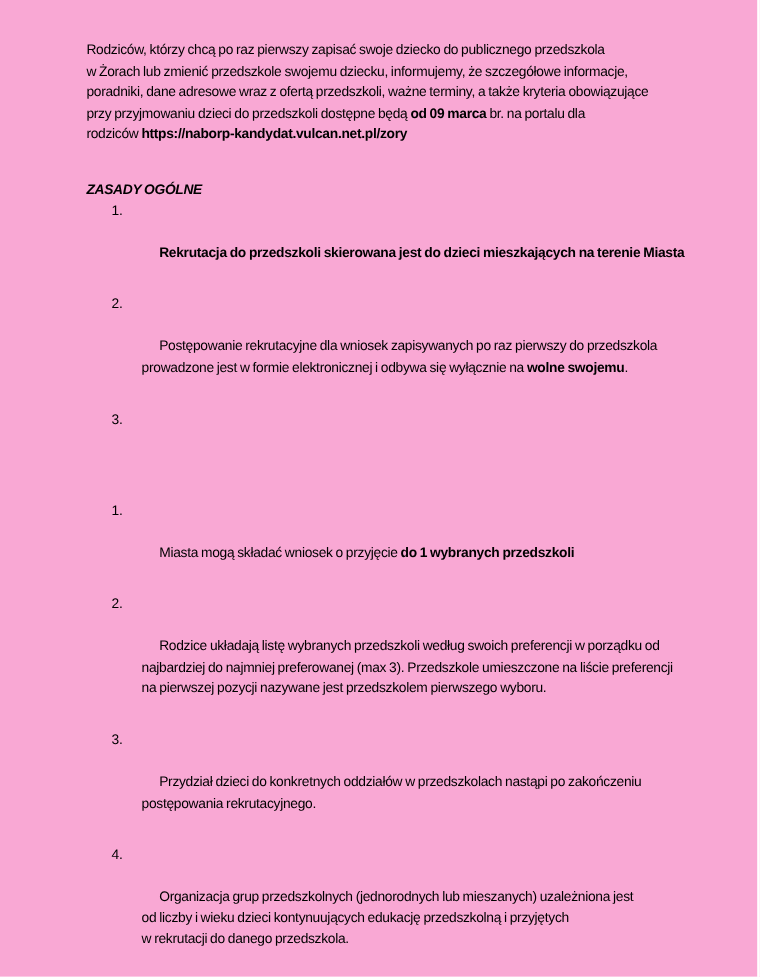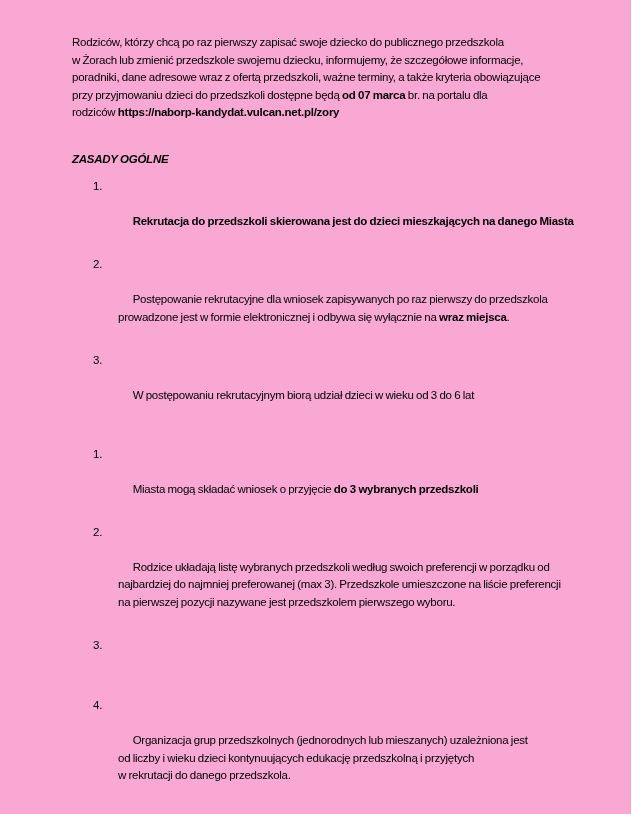--- a/index.html
+++ b/index.html
@@ -23,67 +23,68 @@
   .list { list-style: none; margin: 0; padding: 0; }
   .list li {
     position: relative;
     padding-left: 46px;
     margin: 0 0 8px 0;
     white-space: pre-wrap;
   }
   .list li:last-child { margin-bottom: 0; }
   .marker { position: absolute; left: 21px; top: 0; }
   .b { font-weight: 700; }
-  .mb10 { margin-bottom: 10px; }
+  .mb10 { }
   .mb24 { margin-bottom: 24px; }
   .mb29 { margin-bottom: 29px; }
   .mb72 { margin-bottom: 72px; }
 </style>
 </head>
 <body>
 
 <div class="page">
 
   <p class="para mb29"><span>Rodziców, którzy chcą po raz pierwszy zapisać swoje dziecko do publicznego przedszkola
 w Żorach lub zmienić przedszkole swojemu dziecku, informujemy, że szczegółowe informacje,
 poradniki, dane adresowe wraz z ofertą przedszkoli, ważne terminy, a także kryteria obowiązujące
-przy przyjmowaniu dzieci do przedszkoli dostępne będą </span><span class="b">od 07 marca</span><span> br. na portalu dla
+przy przyjmowaniu dzieci do przedszkoli dostępne będą </span><span class="b">od 09 marca</span><span> br. na portalu dla
 rodziców </span><span class="b">https://naborp-kandydat.vulcan.net.pl/zory</span></p>
 
   <h2 class="h mb10">ZASADY OGÓLNE</h2>
 
   <ol class="list mb24">
     <li>
       <span class="marker">1.</span>
-      <span><span class="b">Rekrutacja do przedszkoli skierowana jest do dzieci mieszkających na danego Miasta</span></span>
+      <span><span class="b">Rekrutacja do przedszkoli skierowana jest do dzieci mieszkających na terenie Miasta</span></span>
     </li>
     <li>
       <span class="marker">2.</span>
       <span><span>Postępowanie rekrutacyjne dla wniosek zapisywanych po raz pierwszy do przedszkola
-prowadzone jest w formie elektronicznej i odbywa się wyłącznie na </span><span class="b">wraz miejsca</span><span>.</span></span>
+prowadzone jest w formie elektronicznej i odbywa się wyłącznie na </span><span class="b">wolne swojemu</span><span>.</span></span>
     </li>
     <li>
       <span class="marker">3.</span>
-      <span><span>W postępowaniu rekrutacyjnym biorą udział dzieci w wieku od 3 do 6 lat</span></span>
     </li>
   </ol>
 
   <ol class="list mb72">
     <li>
       <span class="marker">1.</span>
-      <span><span>Miasta mogą składać wniosek o przyjęcie </span><span class="b">do 3 wybranych przedszkoli</span></span>
+      <span><span>Miasta mogą składać wniosek o przyjęcie </span><span class="b">do 1 wybranych przedszkoli</span></span>
     </li>
     <li>
       <span class="marker">2.</span>
       <span><span>Rodzice układają listę wybranych przedszkoli według swoich preferencji w porządku od
 najbardziej do najmniej preferowanej (max 3). Przedszkole umieszczone na liście preferencji
 na pierwszej pozycji nazywane jest przedszkolem pierwszego wyboru.</span></span>
     </li>
     <li>
       <span class="marker">3.</span>
+      <span><span>Przydział dzieci do konkretnych oddziałów w przedszkolach nastąpi po zakończeniu
+postępowania rekrutacyjnego.</span></span>
     </li>
     <li>
       <span class="marker">4.</span>
       <span><span>Organizacja grup przedszkolnych (jednorodnych lub mieszanych) uzależniona jest
 od liczby i wieku dzieci kontynuujących edukację przedszkolną i przyjętych
 w rekrutacji do danego przedszkola.</span></span>
     </li>
   </ol>
 
 </div>

